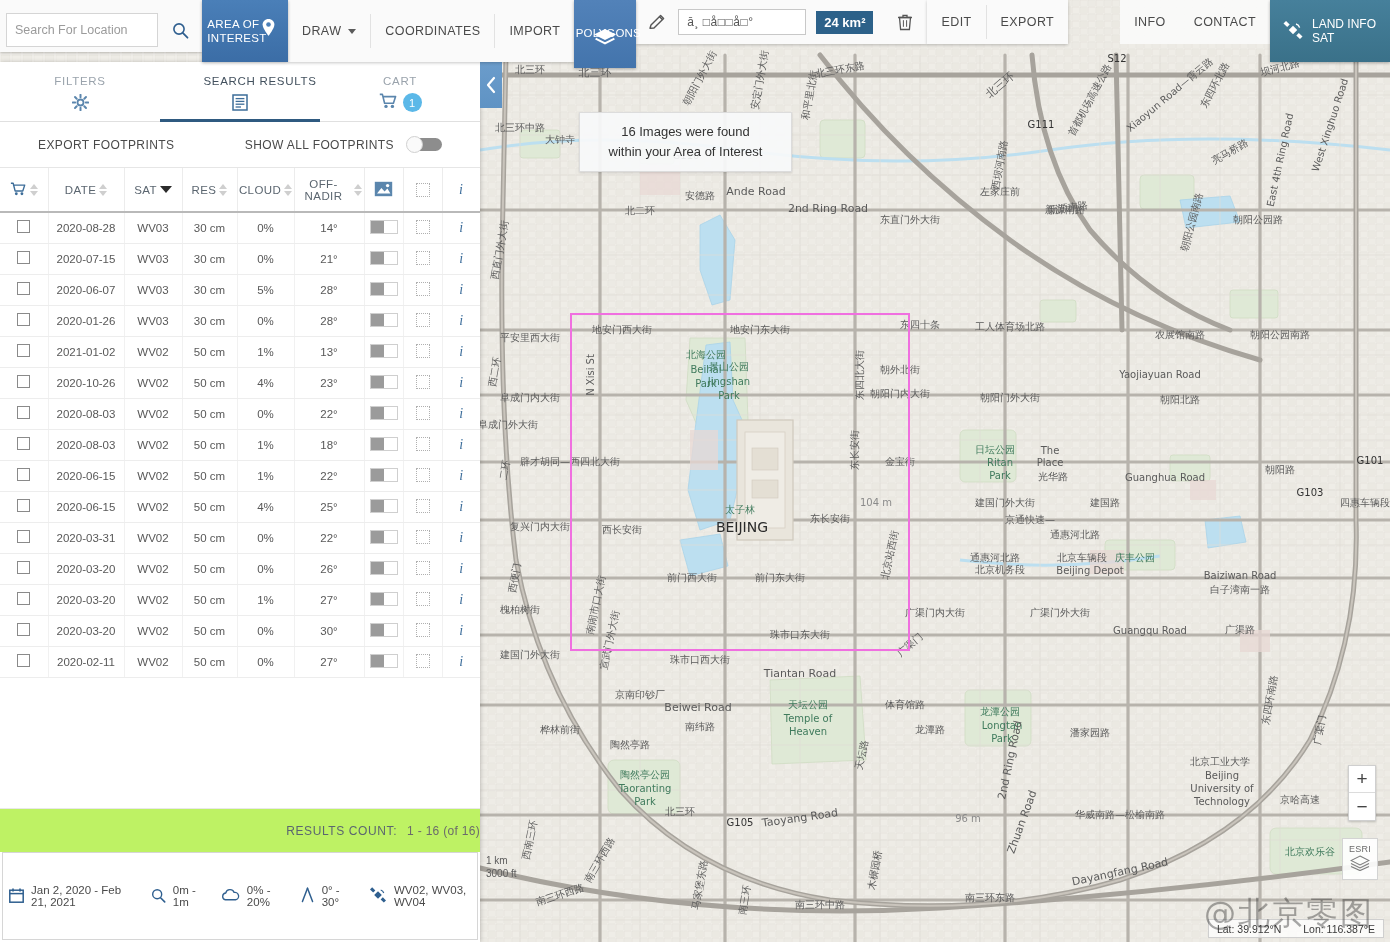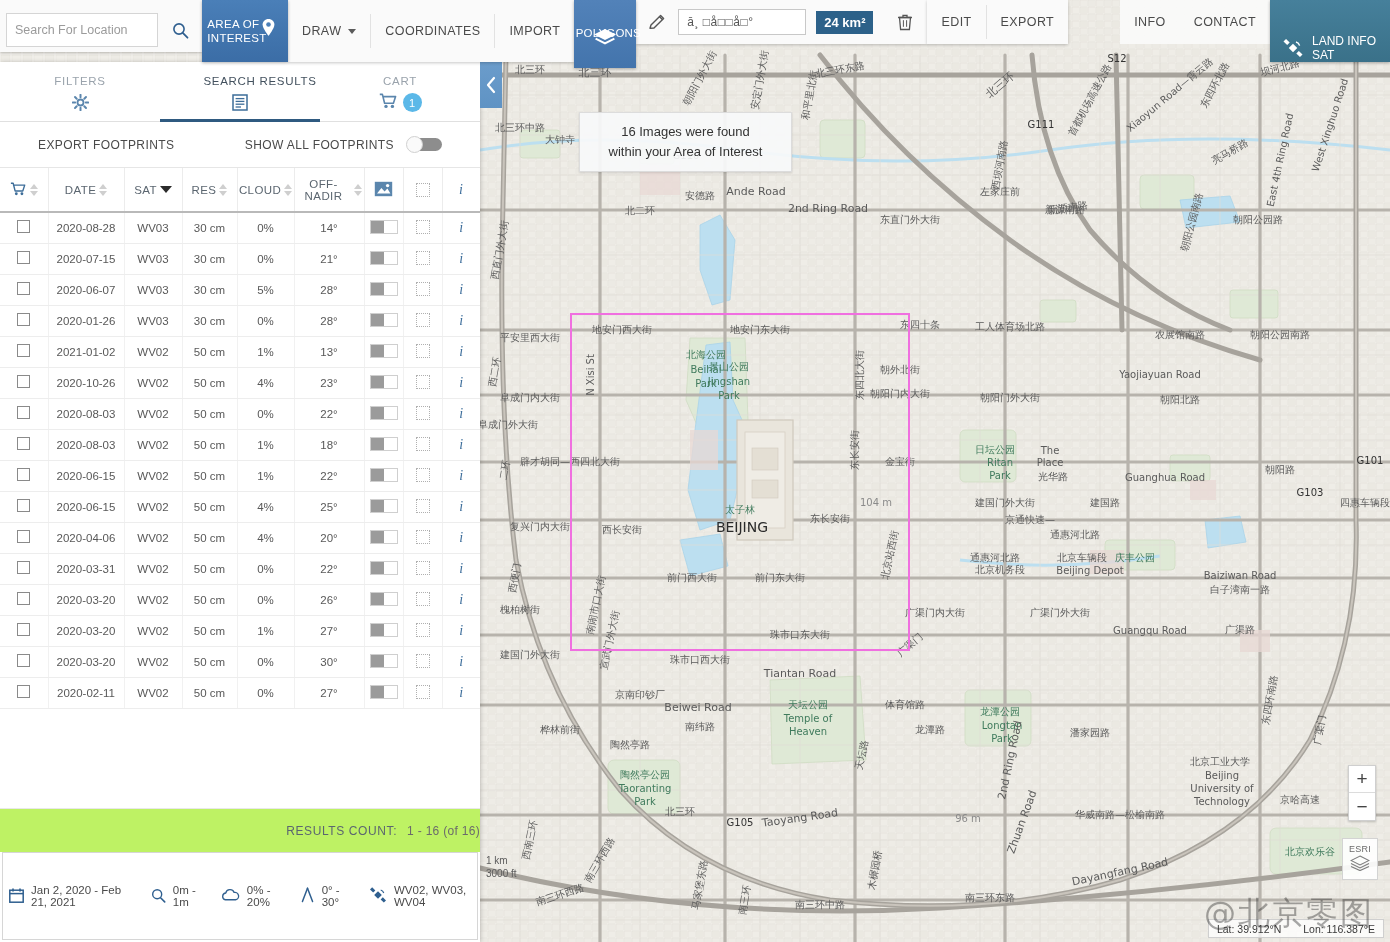--- a/index.html
+++ b/index.html
@@ -90,21 +90,21 @@
     padding: 4px 8px; margin-left: 10px; margin-right: 10px; white-space: nowrap;
   }
   .trash-btn { width: 44px; height: 44px; display:flex; align-items:center; justify-content:center; cursor:pointer; }
 
   .tb-group3 { height: 44px; align-self: flex-start; background: rgba(250,250,250,.88); }
   .tb-item-sm { height: 44px; padding: 0 14px; font-size: 12.5px; color: #4a4a4a;
     display:flex; align-items:center; cursor:pointer; letter-spacing:.4px; }
 
   .btn-landinfo {
     width: 120px; height: 62px; background: linear-gradient(180deg,#46809b 0%,#3a7189 100%);
-    color: #fff; display: flex; align-items: flex-end; gap: 8px; padding-left: 12px;
+    color: #fff; display: flex; align-items: center; gap: 8px; padding-left: 12px;
     font-size: 12px; pointer-events: auto; cursor: pointer; line-height: 14px;
     box-shadow: 0 1px 3px rgba(0,0,0,.3);
   }
 
   
   #panel {
     position: absolute; left: 0; top: 62px; width: 480px; height: 880px;
     background: #fff; z-index: 30;
     box-shadow: 1px 0 4px rgba(0,0,0,.18);
     display: flex; flex-direction: column;
@@ -942,34 +942,20 @@
               <td>25°</td>
               <td><span class="thumb">
                   <span class="l"></span>
                   <span class="r"></span>
                 </span></td>
               <td><span class="fp"></span></td>
               <td><span class="info-i">i</span></td>
             </tr>
             <tr>
               <td><span class="cb"></span></td>
-              <td>2020-04-06</td>
-              <td>WV02</td>
-              <td>50 cm</td>
-              <td>4%</td>
-              <td>20°</td>
-              <td><span class="thumb">
-                  <span class="l"></span>
-                  <span class="r"></span>
-                </span></td>
-              <td><span class="fp"></span></td>
-              <td><span class="info-i">i</span></td>
-            </tr>
-            <tr>
-              <td><span class="cb"></span></td>
               <td>2020-03-31</td>
               <td>WV02</td>
               <td>50 cm</td>
               <td>0%</td>
               <td>22°</td>
               <td><span class="thumb">
                   <span class="l"></span>
                   <span class="r"></span>
                 </span></td>
               <td><span class="fp"></span></td>

